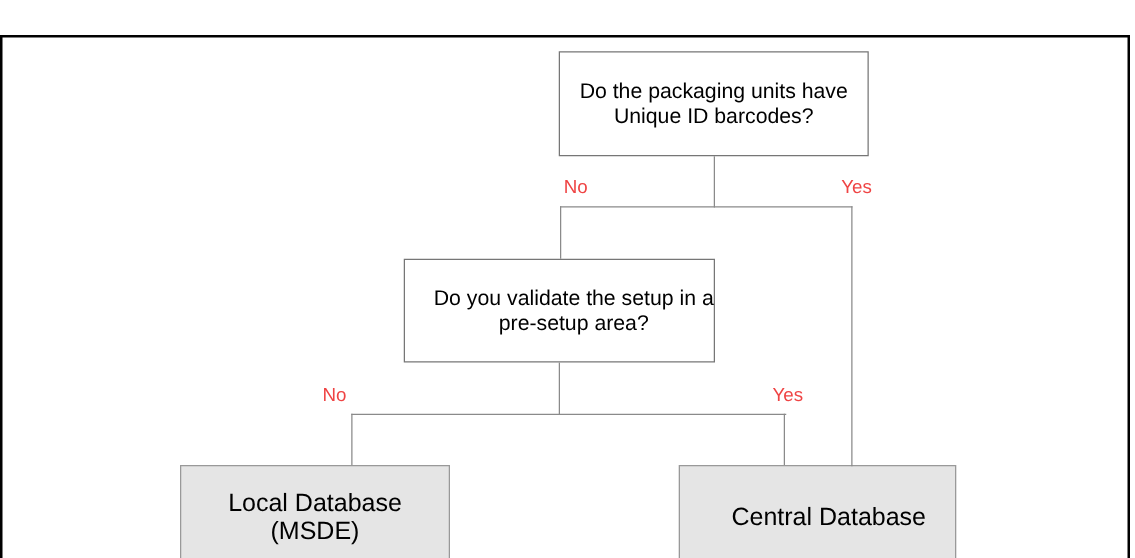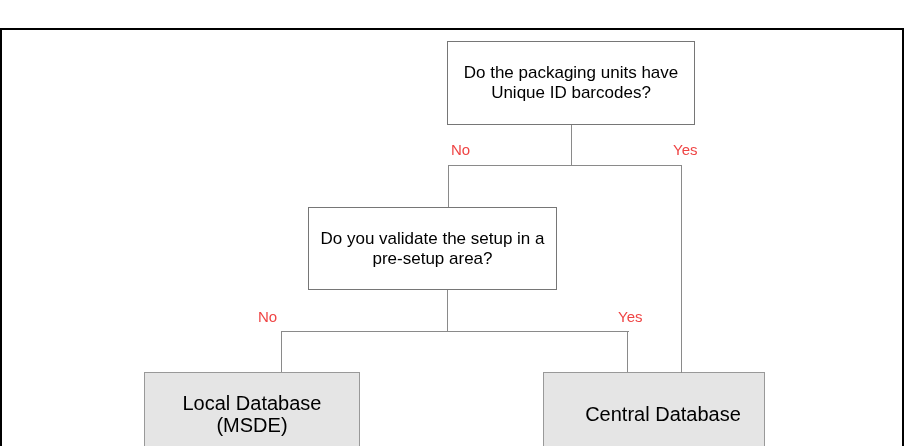--- a/index.html
+++ b/index.html
@@ -36,21 +36,21 @@
     font-size: 17px;
     line-height: 20px;
   }
   .outcome {
     background: #e5e5e5;
     border: 1px solid #999999;
     font-size: 20px;
     line-height: 22px;
   }
   #node-barcode  { left: 445px; top: 11px;  width: 248px; height: 84px; }
-  #node-validate { left: 306px; top: 177px; width: 249px; height: 83px; }
+  #node-validate { left: 321px; top: 177px; width: 249px; height: 83px; justify-content: flex-end; }
   #node-local    { left: 142px; top: 342px; width: 216px; height: 84px; }
   #node-central  { left: 541px; top: 342px; width: 222px; height: 84px; padding-left: 18px; }
 
   .connector {
     position: absolute;
     background: #8a8a8a;
   }
   #c-top-drop   { left: 569px; top: 95px;  width: 1px;   height: 41px; }
   #c-branch1    { left: 446px; top: 135px; width: 234px; height: 1px;  }
   #c-no1-drop   { left: 446px; top: 135px; width: 1px;   height: 42px; }

